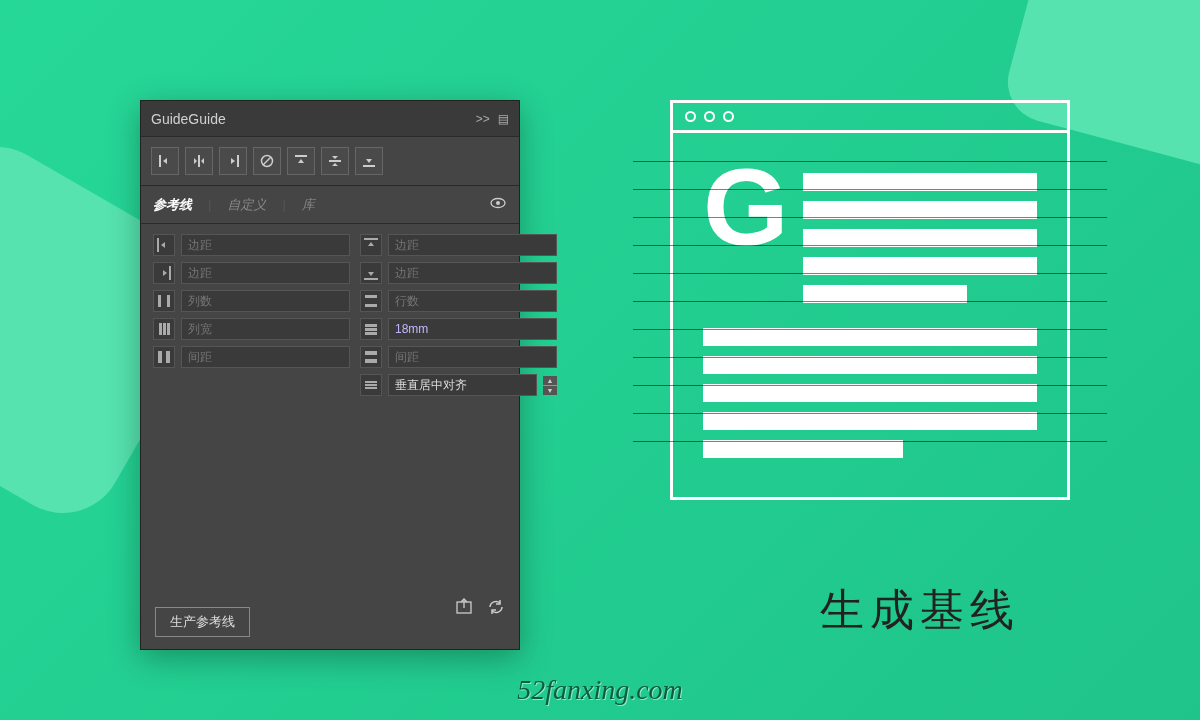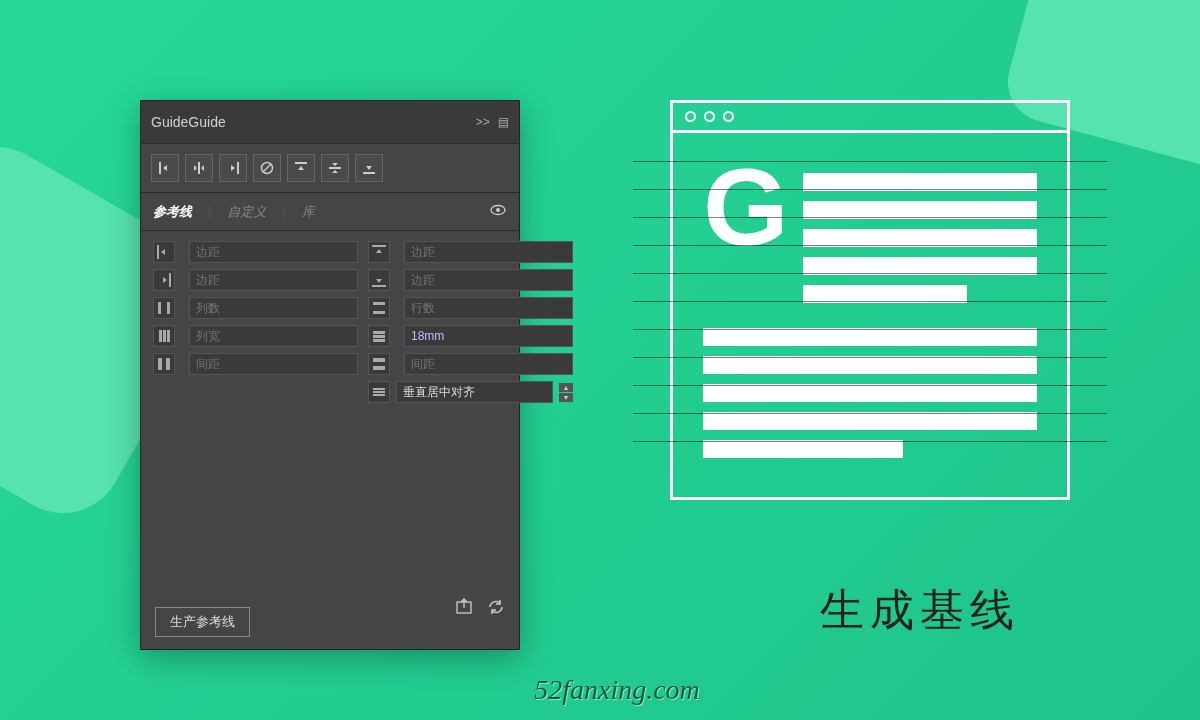--- a/index.html
+++ b/index.html
@@ -13,21 +13,21 @@
 .bg-shape2 { position: absolute; right: -100px; top: -50px; width: 280px; height: 200px; background: #56e3af; border-radius: 40px; transform: rotate(15deg); }
 
 .panel {
   position: absolute; left: 140px; top: 100px;
   width: 380px; height: 550px;
   background: #454545; border: 1px solid #222;
   color: #ccc; font-size: 13px;
   box-shadow: 0 8px 30px rgba(0,0,0,0.3);
 }
 .panel-header {
-  height: 43px; display: flex; align-items: center;
+  height: 36px; display: flex; align-items: center;
   padding: 0 10px; background: #3a3a3a;
   border-bottom: 1px solid #2a2a2a;
 }
 .panel-title { flex: 1; font-size: 14px; color: #d0d0d0; }
 .header-icons { display: flex; gap: 8px; color: #aaa; font-size: 12px; }
 
 .toolbar {
   display: flex; gap: 6px; padding: 10px 10px;
   border-bottom: 1px solid #2a2a2a;
 }
@@ -41,21 +41,21 @@
 .tabs {
   display: flex; align-items: center; padding: 8px 12px;
   gap: 16px; border-bottom: 1px solid #2a2a2a;
 }
 .tab { color: #888; cursor: pointer; font-size: 13px; font-style: italic; }
 .tab.active { color: #fff; font-weight: bold; }
 .tab-sep { color: #555; }
 .eye-icon { margin-left: auto; cursor: pointer; }
 
 .fields { padding: 10px 12px; display: grid; grid-template-columns: 1fr 1fr; gap: 6px 10px; }
-.field-row { display: flex; align-items: flex-end; gap: 14px; }
+.field-row { display: flex; align-items: flex-end; gap: 6px; }
 .field-icon {
   width: 22px; height: 22px; border: 1px solid #555;
   background: #3a3a3a; display: flex; align-items: center; justify-content: center;
   flex-shrink: 0;
 }
 .field-input {
   flex: 1; height: 22px; background: #3a3a3a;
   border: 1px solid #555; color: #bbb; padding: 0 6px;
   font-size: 12px;
 }
@@ -100,21 +100,20 @@
 
 .caption {
   position: absolute; right: 180px; bottom: 80px;
   font-size: 44px; color: #222; letter-spacing: 6px; text-align: right;
 }
 .watermark {
   position: absolute; bottom: 14px; left: 50%; transform: translateX(-50%);
   font-size: 28px; color: #0a5c40; font-style: italic;
   text-shadow: 1px 1px 0 #8fe8c5;
   font-family: Georgia, serif;
-  margin-left: 17px;
 }
 </style>
 </head>
 <body>
 
 <div class="bg-shape1"></div>
 <div class="bg-shape2"></div>
 
 <div class="panel">
   <div class="panel-header">

